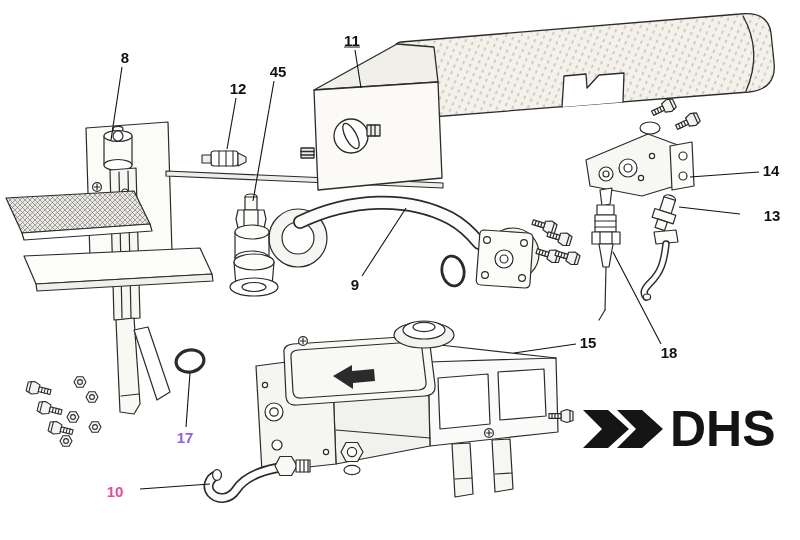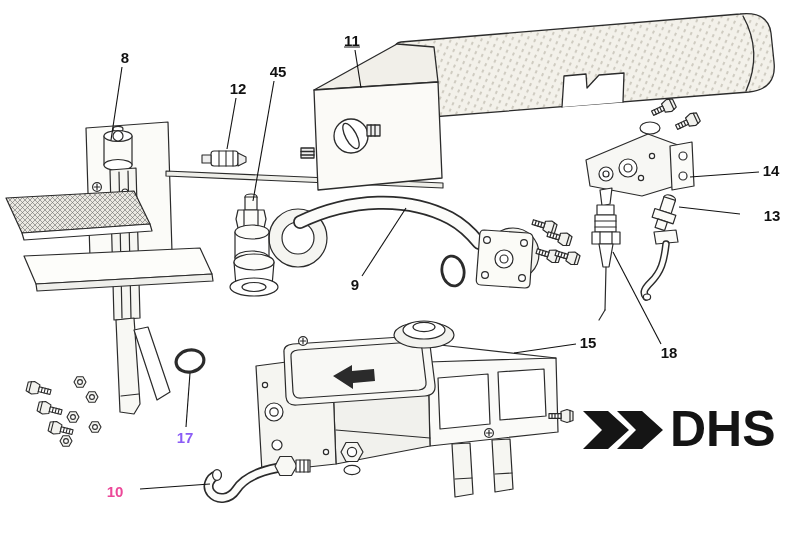--- a/index.html
+++ b/index.html
@@ -2,21 +2,21 @@
 <html><head>
 <meta charset="utf-8">
 <style>
   html,body{margin:0;padding:0;background:#fff;}
   .stage{position:relative;width:800px;height:540px;background:#fff;overflow:hidden;
          font-family:"Liberation Sans",sans-serif;}
   .stage svg.art{position:absolute;left:0;top:0;}
   #callout-layer{position:absolute;left:0;top:0;width:800px;height:540px;pointer-events:none;}
   .callout{position:absolute;transform:translate(-50%,-50%);
            font:bold 15px "Liberation Sans",sans-serif;color:#111;}
-  .logo{position:absolute;left:583px;top:404px;display:flex;align-items:flex-end;gap:5px;}
+  .logo{position:absolute;left:583px;top:404px;display:flex;align-items:center;gap:5px;}
   .logo-text{font:bold 50px "Liberation Sans",sans-serif;line-height:1;color:#141414;
              letter-spacing:0px;}
 </style>
 </head>
 <body>
 
 <div class="stage">
 
   <svg class="art" width="800" height="540" viewBox="0 0 800 540">
     <defs>

